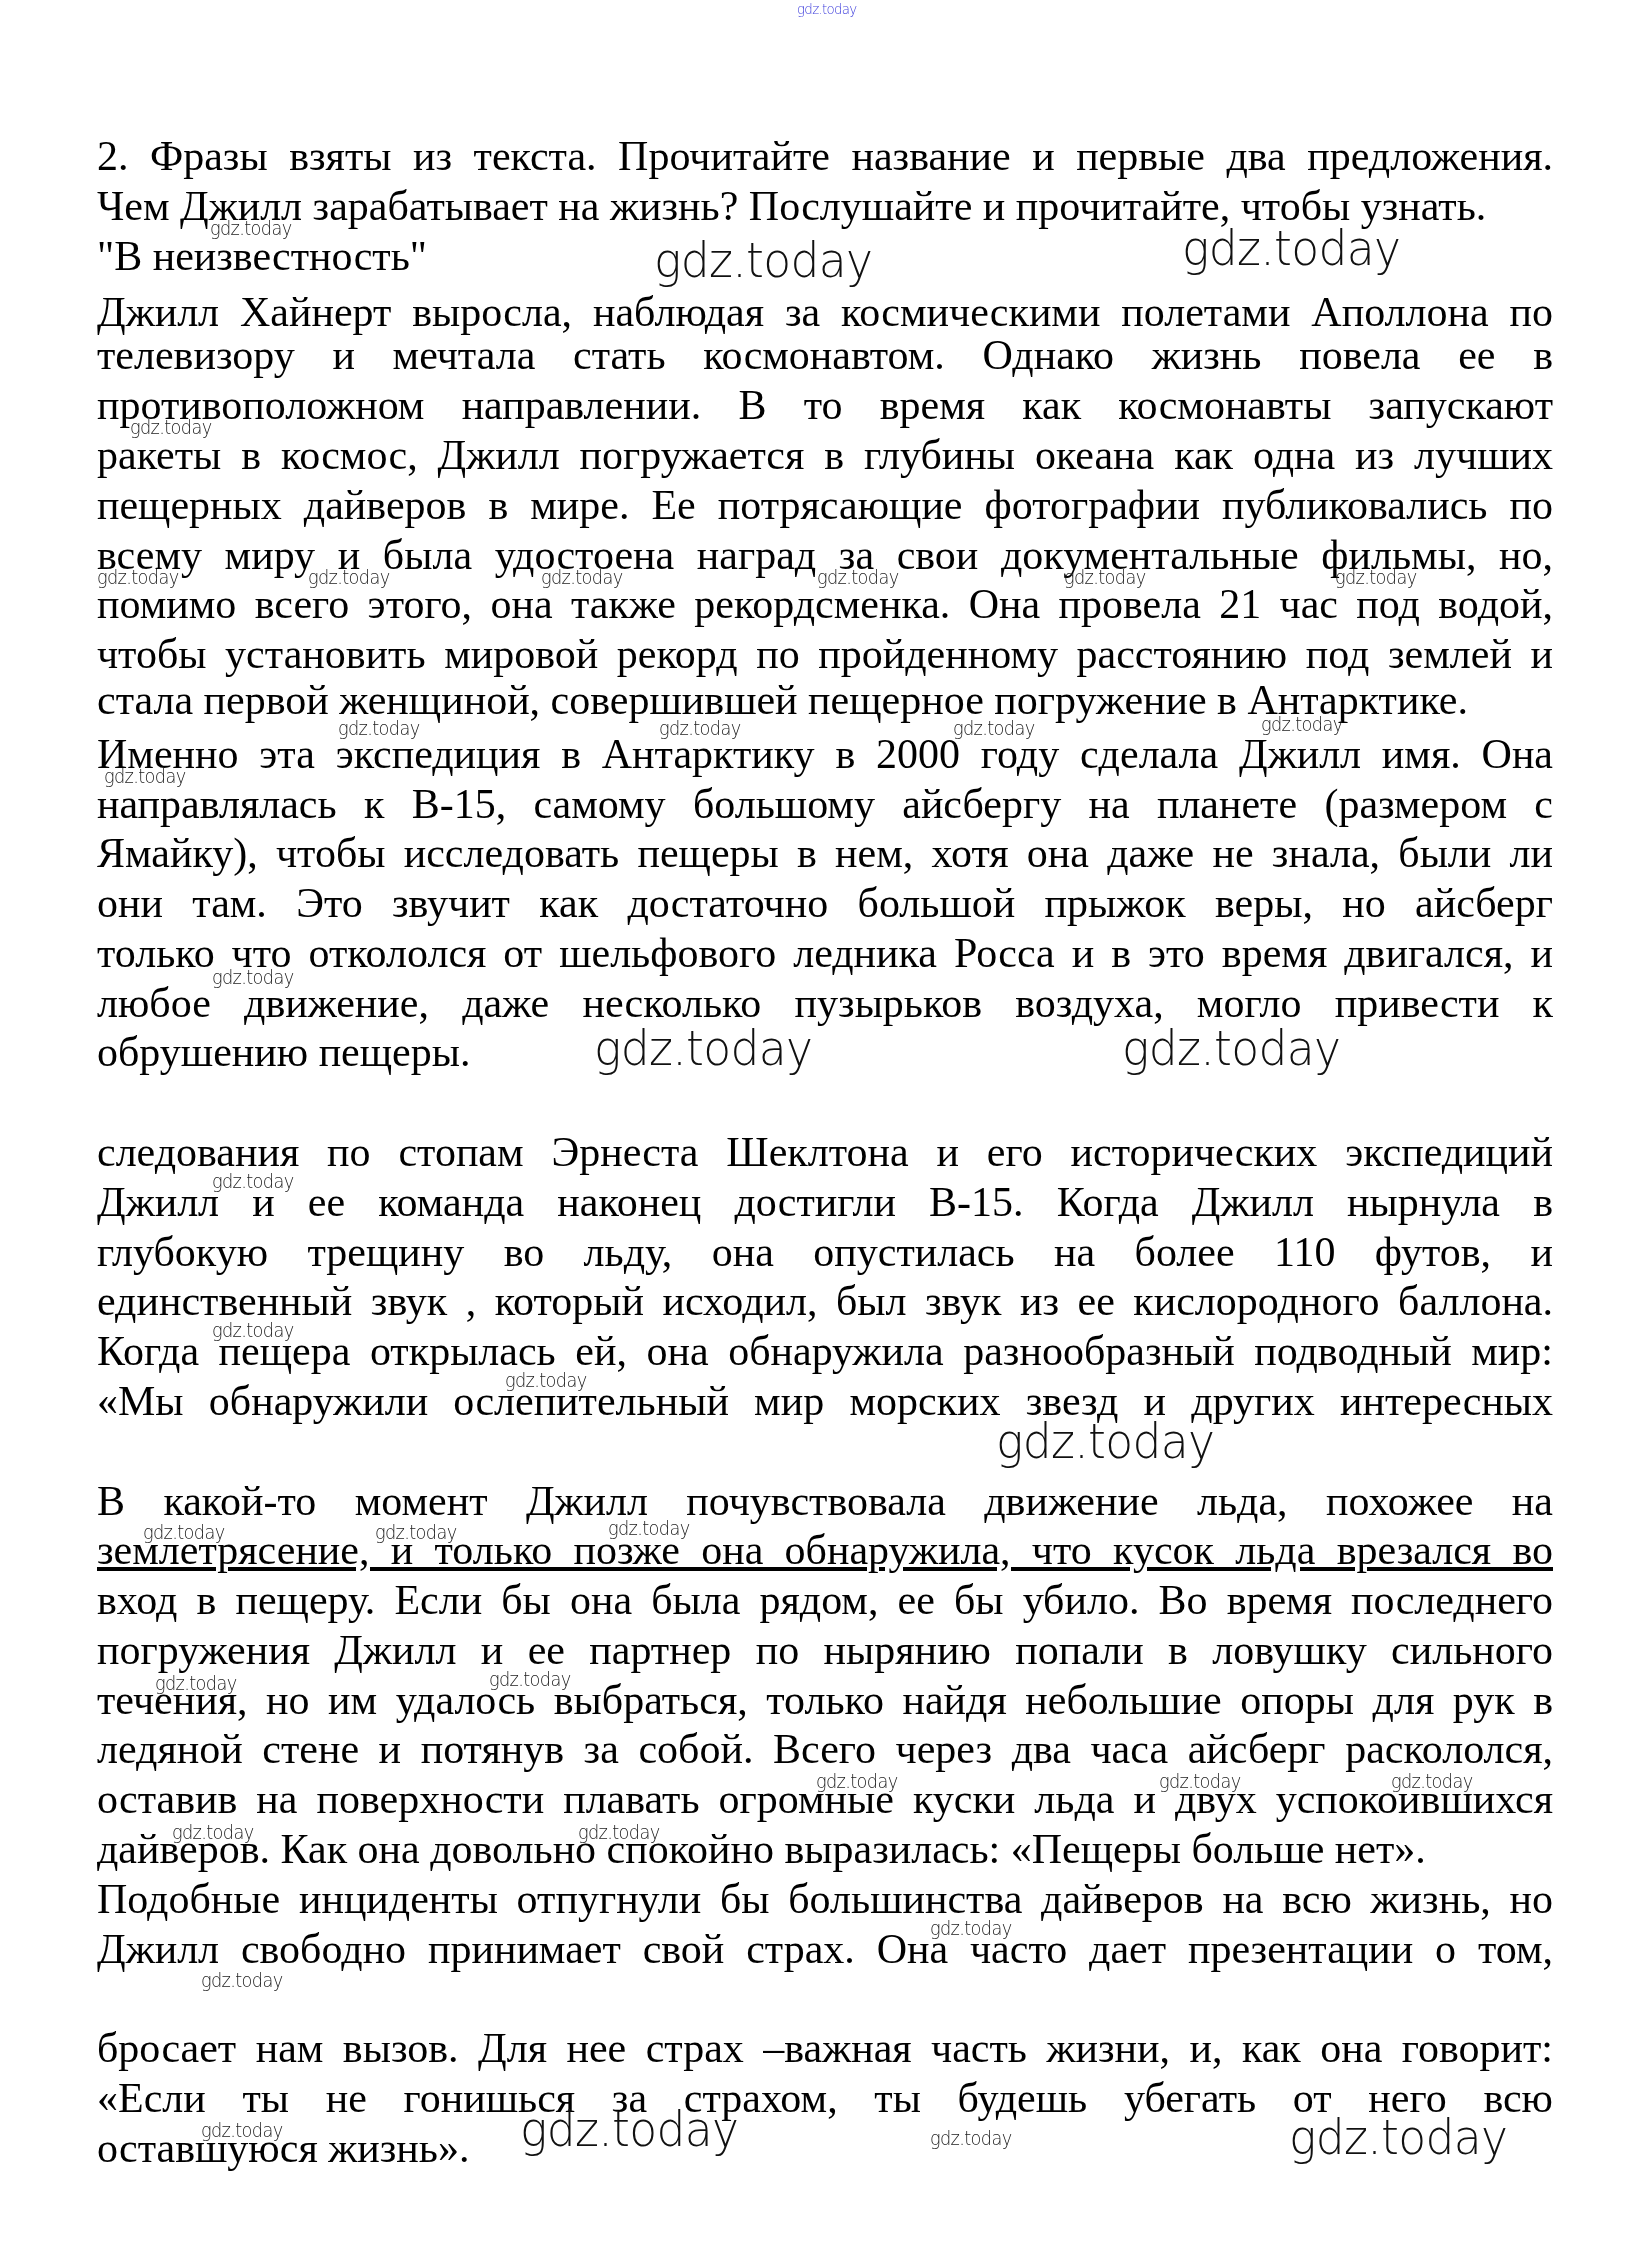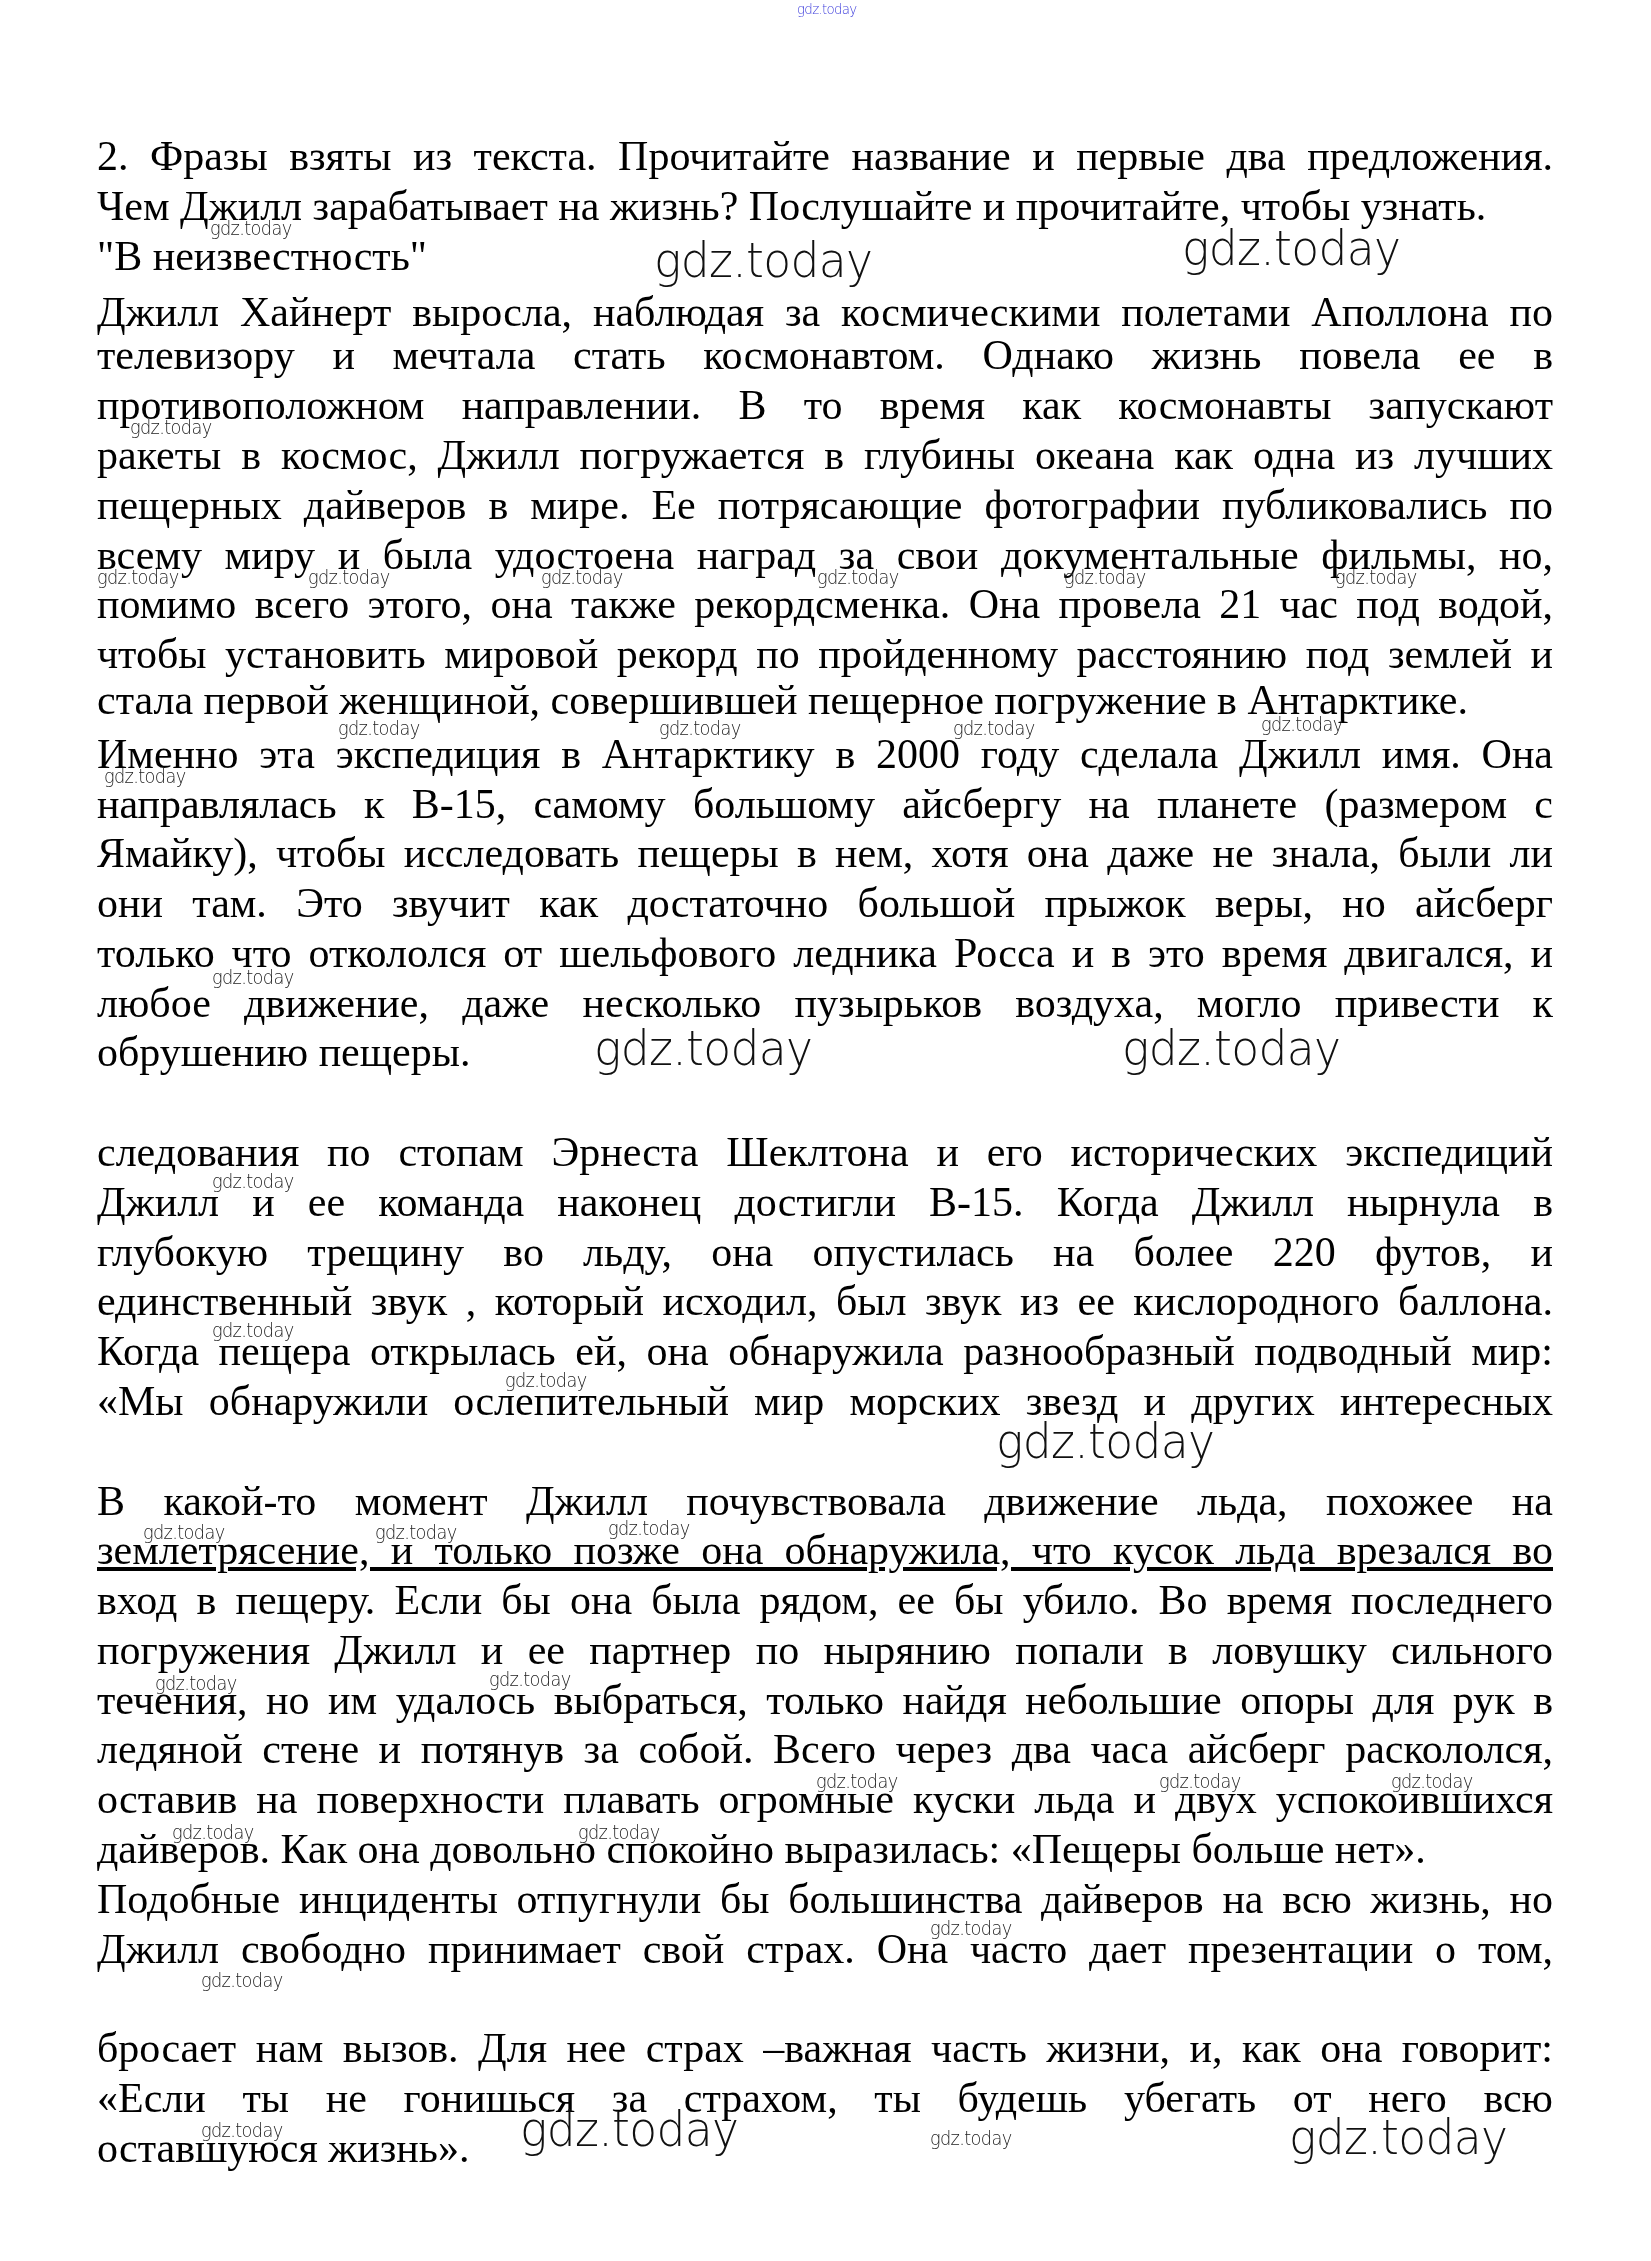--- a/index.html
+++ b/index.html
@@ -42,21 +42,21 @@
   <div class="line" style="top:676px; width:auto;">стала первой женщиной, совершившей пещерное погружение в Антарктике.</div>
   <div class="line just" style="top: 730px;">Именно эта экспедиция в Антарктику в 2000 году сделала Джилл имя. Она</div>
   <div class="line just" style="top: 780px;">направлялась к B-15, самому большому айсбергу на планете (размером с</div>
   <div class="line just" style="top: 829px;">Ямайку), чтобы исследовать пещеры в нем, хотя она даже не знала, были ли</div>
   <div class="line just" style="top: 879px;">они там. Это звучит как достаточно большой прыжок веры, но айсберг</div>
   <div class="line just" style="top: 929px;">только что откололся от шельфового ледника Росса и в это время двигался, и</div>
   <div class="line just" style="top: 979px;">любое движение, даже несколько пузырьков воздуха, могло привести к</div>
   <div class="line" style="top:1028px; width:auto;">обрушению пещеры.</div>
   <div class="line just" style="top: 1128px;">следования по стопам Эрнеста Шеклтона и его исторических экспедиций</div>
   <div class="line just" style="top: 1178px;">Джилл и ее команда наконец достигли B-15. Когда Джилл нырнула в</div>
-  <div class="line just" style="top: 1228px;">глубокую трещину во льду, она опустилась на более 220 футов, и</div>
+  <div class="line just" style="top: 1228px;">глубокую трещину во льду, она опустилась на более 110 футов, и</div>
   <div class="line just" style="top: 1277px;">единственный звук , который исходил, был звук из ее кислородного баллона.</div>
   <div class="line just" style="top: 1327px;">Когда пещера открылась ей, она обнаружила разнообразный подводный мир:</div>
   <div class="line just" style="top: 1377px;">«Мы обнаружили ослепительный мир морских звезд и других интересных</div>
   <div class="line just" style="top: 1477px;">В какой-то момент Джилл почувствовала движение льда, похожее на</div>
   <div class="line just" style="top: 1526px; text-decoration: underline;">землетрясение, и только позже она обнаружила, что кусок льда врезался во</div>
   <div class="line just" style="top: 1576px;">вход в пещеру. Если бы она была рядом, ее бы убило. Во время последнего</div>
   <div class="line just" style="top: 1626px;">погружения Джилл и ее партнер по нырянию попали в ловушку сильного</div>
   <div class="line just" style="top: 1676px;">течения, но им удалось выбраться, только найдя небольшие опоры для рук в</div>
   <div class="line just" style="top: 1725px;">ледяной стене и потянув за собой. Всего через два часа айсберг раскололся,</div>
   <div class="line just" style="top: 1775px;">оставив на поверхности плавать огромные куски льда и двух успокоившихся</div>

